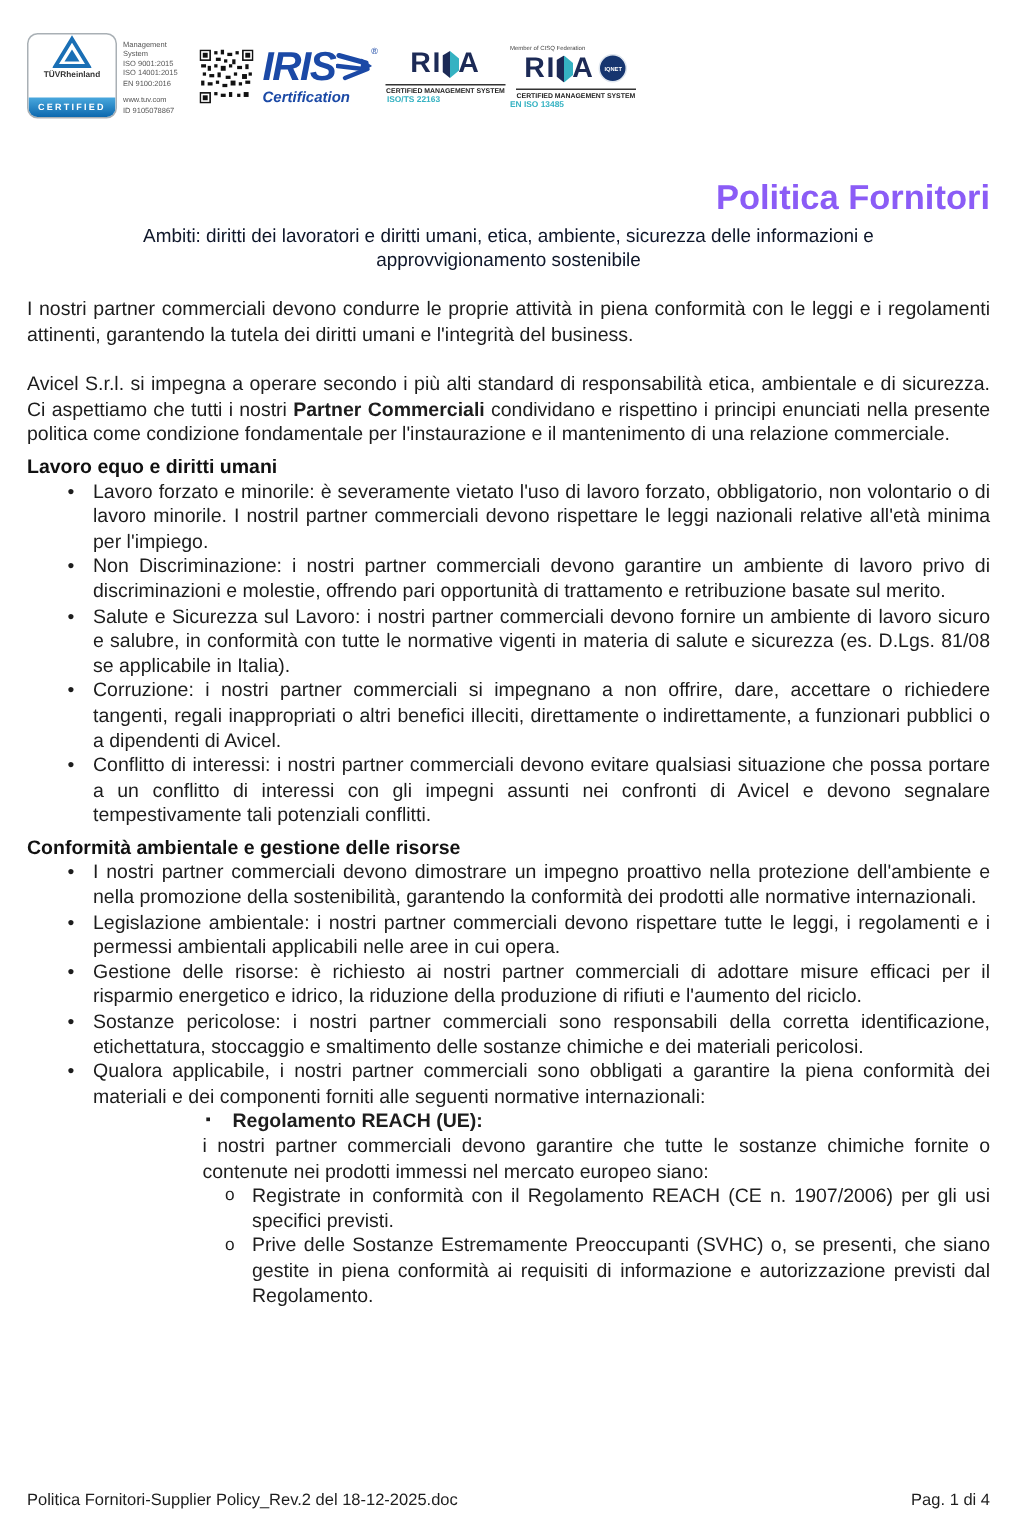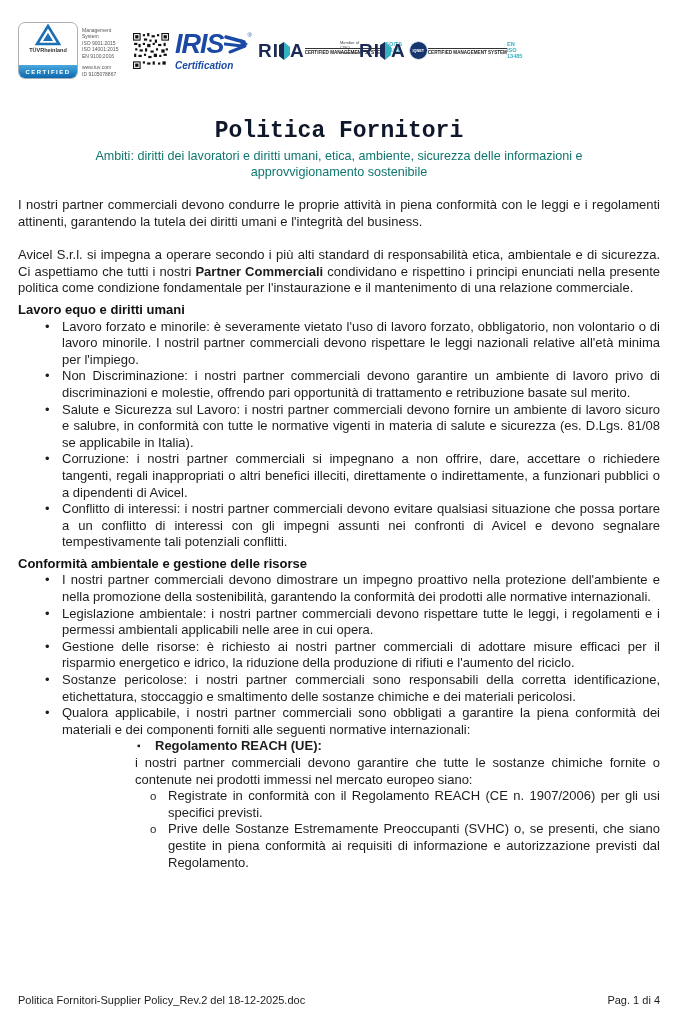--- a/index.html
+++ b/index.html
@@ -34,37 +34,37 @@
   .tuv-col { width: 47px; font-size: 5px; line-height: 6.5px; color: #555; padding-top: 3px; }
   .tuv-col .grp { margin-bottom: 5px; }
   .qr { width: 36px; height: 36px; }
 
   .iris { display: flex; flex-direction: column; align-items: flex-start; line-height: 1; padding: 0 2px; }
   .iris-row { display: flex; align-items: flex-start; }
   .iris-word { font-size: 27px; font-weight: bold; font-style: italic; color: #1b49a6; letter-spacing: -1px; }
   .iris-reg { font-size: 6px; color: #1b49a6; margin-top: 1px; }
   .iris-tag { font-size: 10px; font-weight: bold; font-style: italic; color: #1b49a6; margin-top: 3px; }
 
-  .rina { display: flex; flex-direction: row; align-items: center; width: 78px; }
+  .rina { display: flex; flex-direction: column; align-items: center; width: 78px; }
   .rina2 { width: 88px; }
   .rina-member { font-size: 4px; color: #444; margin-bottom: 1px; align-self: flex-start; }
   .rina-row { display: flex; align-items: center; }
   .rina-letters { font-size: 19px; font-weight: bold; color: #1c2a56; letter-spacing: 1px; line-height: 22px; }
   .iqnet {
     width: 19px; height: 19px; border-radius: 50%; background: #16356f; border: 1.5px solid #dfe6ee;
     color: #fff; font-size: 3.8px; font-weight: bold;
     display: flex; align-items: center; justify-content: center; margin-left: 3px; text-align: center; line-height: 4px;
   }
   .rina-line1 { font-size: 4.6px; font-weight: bold; color: #222; border-top: 1px solid #333; padding-top: 1px; margin-top: 2px; white-space: nowrap; }
   .rina-line2 { font-size: 5.6px; font-weight: bold; color: #35b2c2; align-self: flex-start; margin-top: 1px; }
 
   
-  .doc-title { text-align: center; font-size: 23px; font-weight: bold; margin-top: 26px; color: #0f172a; font-family: Liberation Mono, monospace; }
+  .doc-title { text-align: right; font-size: 23px; font-weight: bold; margin-top: 26px; color: #8b5cf6; }
   .doc-subtitle {
-    text-align: center; font-size: 12.6px; line-height: 16px; color: #0f766e;
+    text-align: center; font-size: 12.6px; line-height: 16px; color: #0f172a;
     max-width: 545px; margin: 4px auto 0;
   }
 
   
   .bodytext { font-size: 13px; line-height: 16.6px; }
   .para { text-align: justify; margin-top: 17px; }
   .para b { font-weight: bold; }
   h2.sec { font-size: 13px; font-weight: bold; margin-top: 5px; color: #111; }
   ul.blist { list-style: none; margin: 0 0 0 27px; }
   ul.blist > li { display: flex; }

